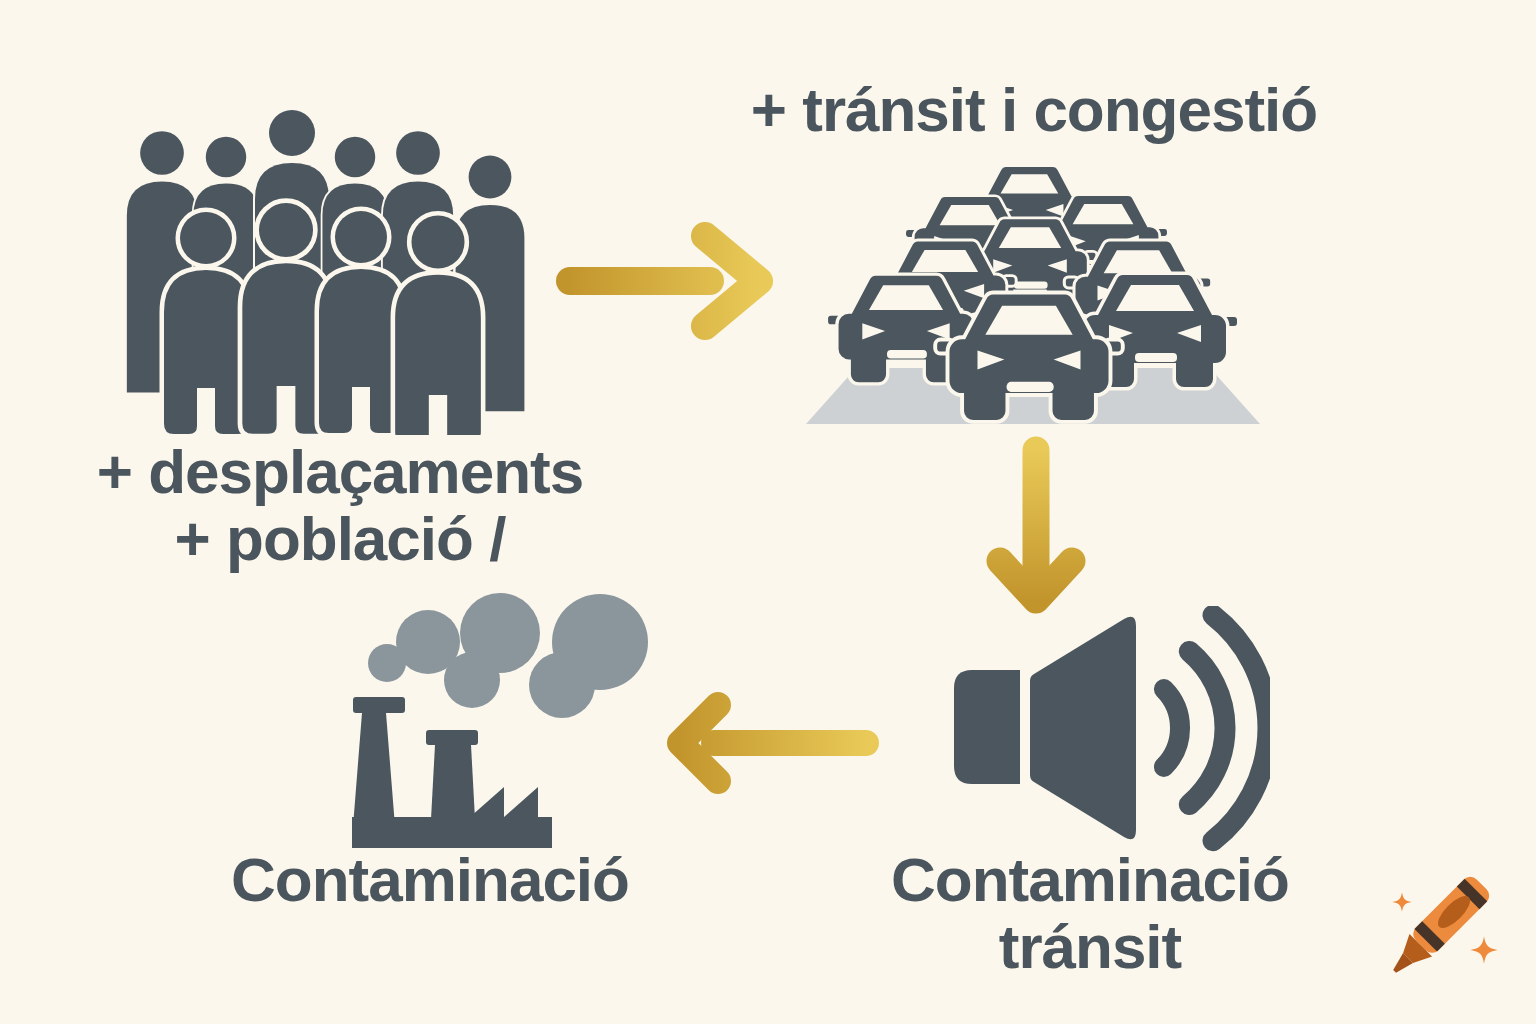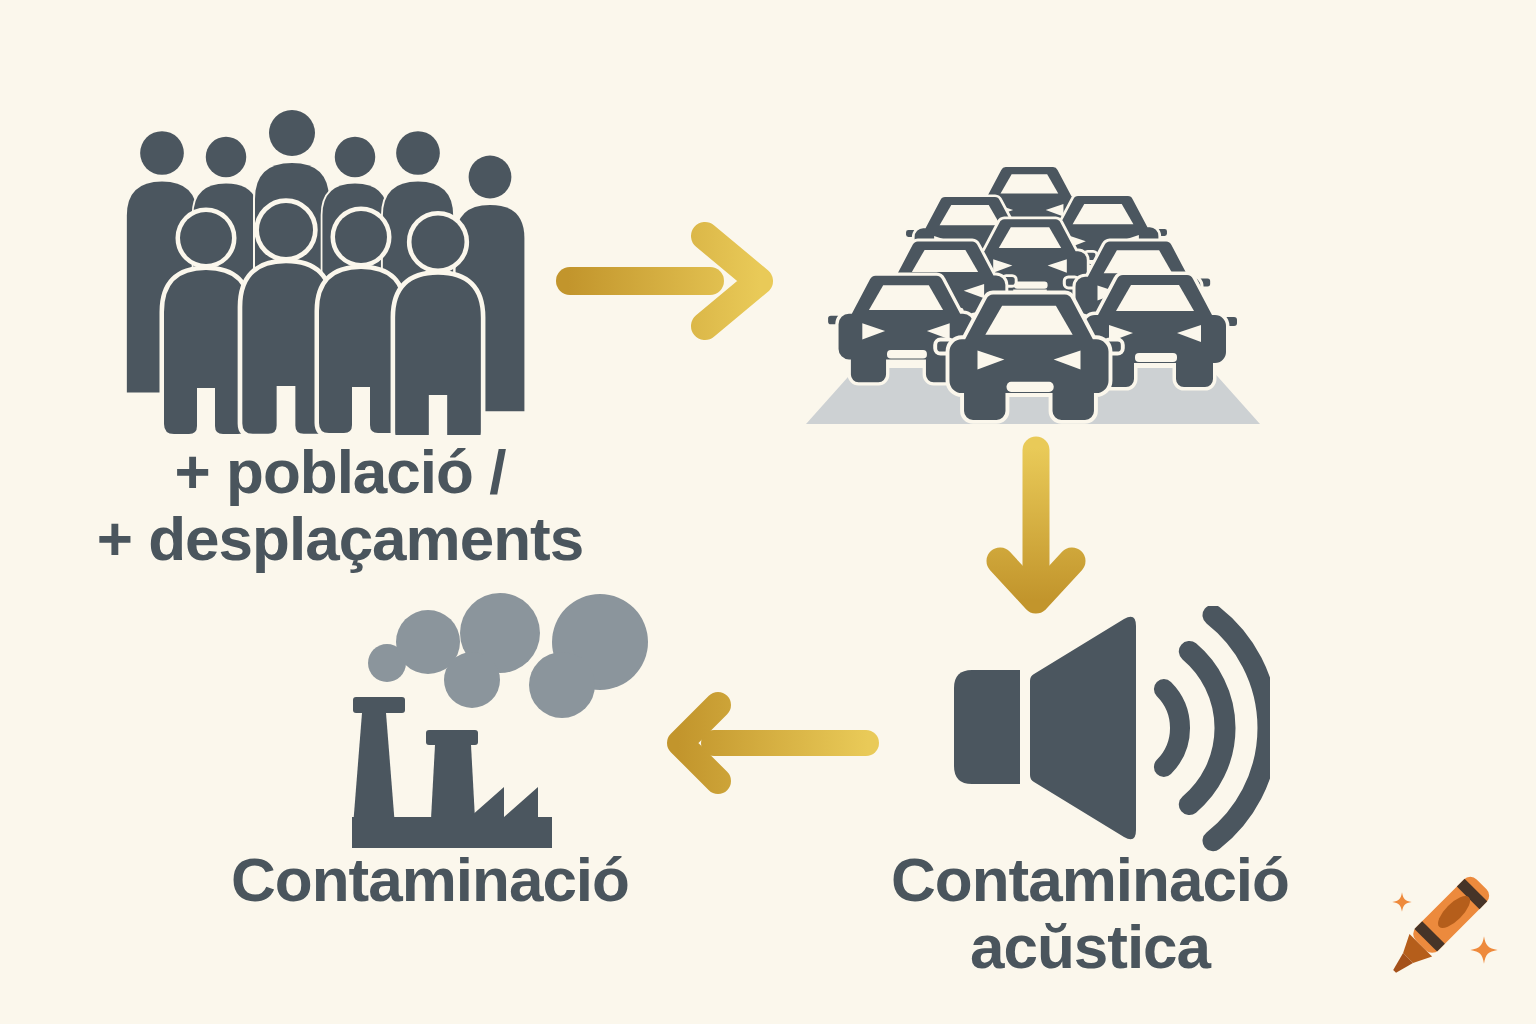--- a/index.html
+++ b/index.html
@@ -44,24 +44,25 @@
     <use href="#pb" transform="translate(257,54) scale(0.88)"></use>
     <use href="#pb" transform="translate(320,50) scale(0.95)"></use>
     <use href="#pb" transform="translate(392,74) scale(0.93)"></use>
     <use href="#pf" transform="translate(108,135)"></use>
     <use href="#pf" transform="translate(188,127) scale(1.04)"></use>
     <use href="#pf" transform="translate(263,134)"></use>
     <use href="#pf" transform="translate(340,139) scale(1.02)"></use>
   </svg>
 
   <div class="label" style="left:40px;top:438px;width:600px">
+    <div>+ desplaçaments</div>
     <div>+ població /</div>
-    <div>+ desplaçaments</div>
   </div>
 
+  <div class="label" style="left:728px;top:76px;width:612px">+ tránsit i congestió</div>
 
   <svg class="abs" style="left:798px;top:150px" width="472" height="280" viewBox="0 0 472 280" aria-hidden="true">
     <defs>
       <g id="car">
         <rect class="ink halo" stroke-width="7" x="-12" y="46" width="13" height="9" rx="3"></rect>
         <rect class="ink halo" stroke-width="7" x="139" y="46" width="13" height="9" rx="3"></rect>
         <path class="ink halo" stroke-width="7" d="M38,4 h64 a7,7 0 0 1 6,4 l19,36 h3 a11,11 0 0 1 11,11 v26 a11,11 0 0 1 -11,11 h-2 v16 a8,8 0 0 1 -8,8 h-21 a8,8 0 0 1 -8,-8 v-16 h-42 v16 a8,8 0 0 1 -8,8 h-21 a8,8 0 0 1 -8,-8 v-16 h-2 a11,11 0 0 1 -11,-11 v-26 a11,11 0 0 1 11,-11 h3 l19,-36 a7,7 0 0 1 6,-4 z"></path>
         <path class="bgfill" d="M46,14 L94,14 L109,40 L31,40 Z"></path>
         <path class="bgfill" d="M24,54 L24,71 L48,62 Z"></path>
         <path class="bgfill" d="M116,54 L116,71 L92,62 Z"></path>
@@ -150,21 +151,21 @@
     <polygon class="ink" points="99,173 135,173 139,247 95,247"></polygon>
     <path class="ink" d="M16,276 V245 H134 L168,215 V245 L202,215 V245 H216 V276 Z"></path>
   </svg>
 
   <div class="label" style="left:130px;top:846px;width:600px">
     <div>Contaminació</div>
   </div>
 
   <div class="label" style="left:790px;top:846px;width:600px">
     <div>Contaminació</div>
-    <div>acŭstica</div>
+    <div>tránsit</div>
   </div>
 
   <svg class="abs" style="left:1368px;top:862px" width="145" height="145" viewBox="0 0 145 145" aria-hidden="true">
     <defs>
       <path id="spark" d="M0,-13 C1.5,-4 4,-1.5 13,0 C4,1.5 1.5,4 0,13 C-1.5,4 -4,1.5 -13,0 C-4,-1.5 -1.5,-4 0,-13 Z"></path>
     </defs>
     <g transform="translate(74,62) rotate(135)">
       <rect x="-56" y="-16" width="86" height="32" rx="9" style="fill:var(--crayon)"></rect>
       <rect x="-48" y="-16" width="11" height="32" style="fill:var(--crayon_stripe)"></rect>
       <rect x="12" y="-16" width="11" height="32" style="fill:var(--crayon_stripe)"></rect>

